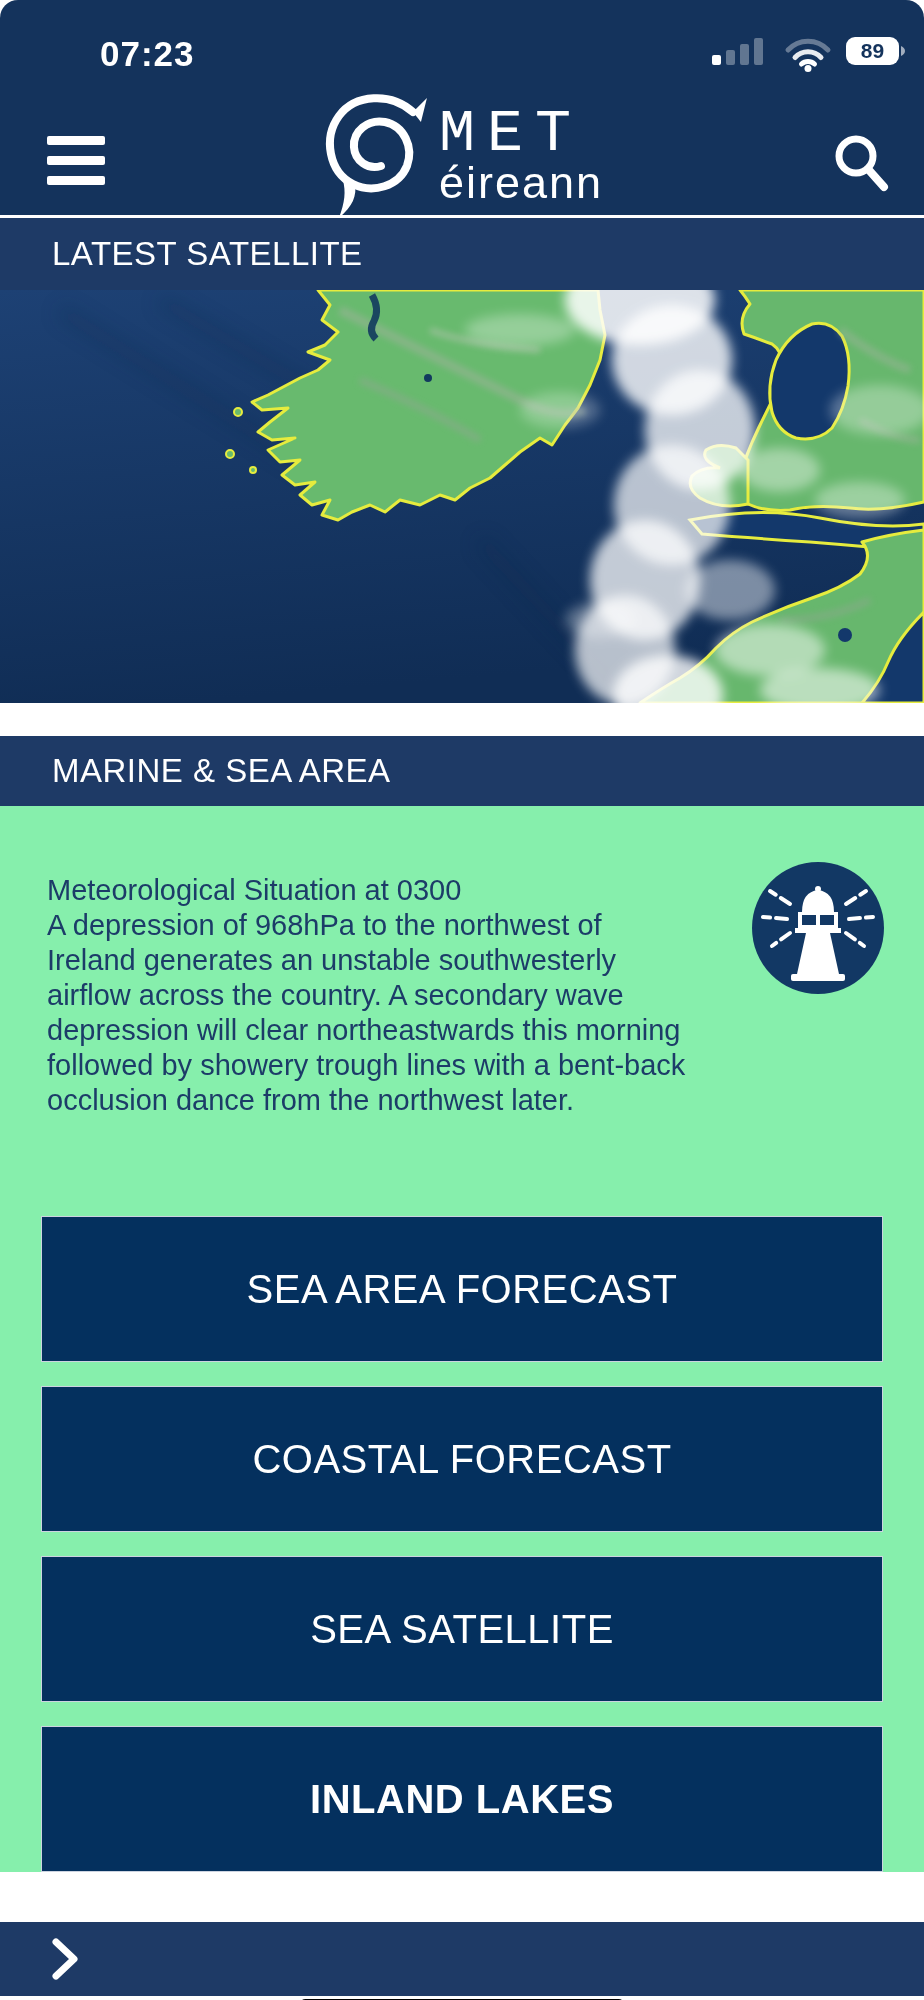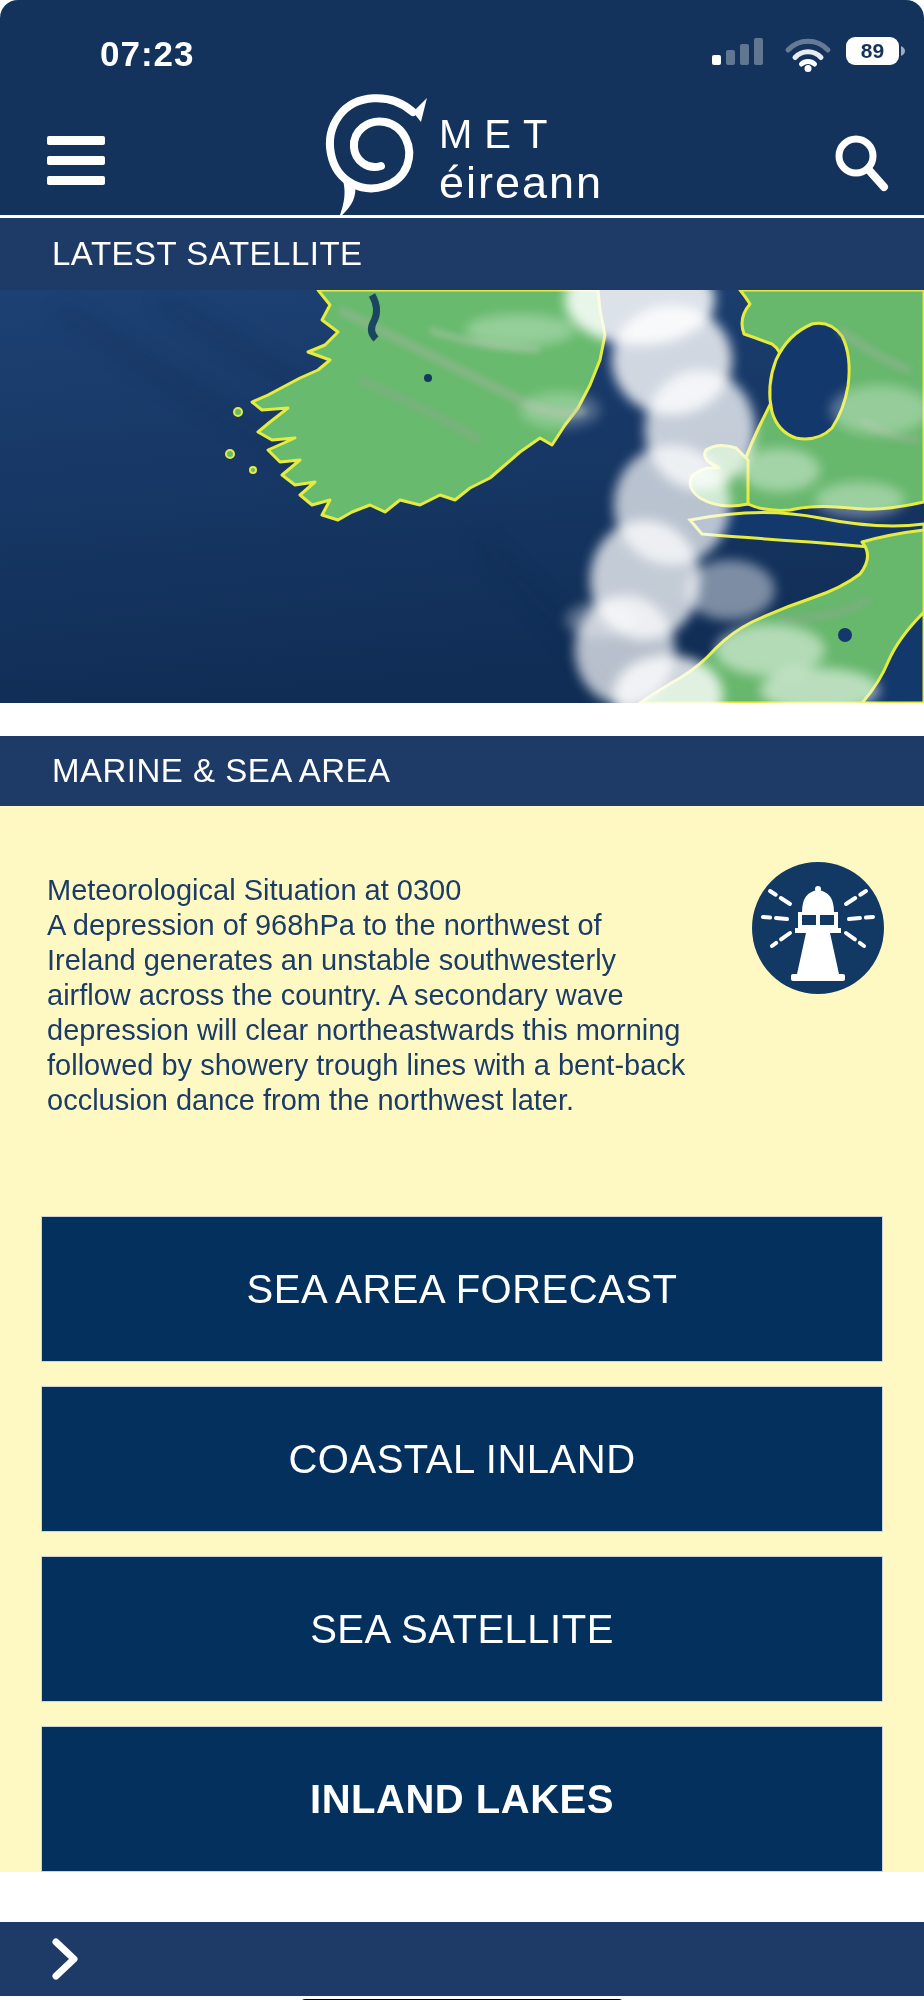--- a/index.html
+++ b/index.html
@@ -11,37 +11,37 @@
   .time{position:absolute;left:100px;top:34px;color:#fff;font-size:35px;font-weight:700;letter-spacing:1px;}
   .status-icons{position:absolute;right:18px;top:36px;display:flex;align-items:flex-start;gap:14px;height:36px;}
   .nav-row{position:absolute;left:0;top:88px;width:100%;height:127px;}
   .hamburger{position:absolute;left:47px;top:48px;width:58px;height:49px;cursor:pointer;}
   .hamburger span{position:absolute;left:0;width:58px;height:9px;background:#fff;border-radius:2px;}
   .hamburger span:nth-child(1){top:0;}
   .hamburger span:nth-child(2){top:20px;}
   .hamburger span:nth-child(3){top:40px;}
   .logo{position:absolute;left:50%;top:2px;transform:translateX(-50%);display:flex;align-items:center;}
   .logo-text{display:flex;flex-direction:column;margin-left:6px;}
-  .logo-met{color:#fff;font-size:40px;font-weight:500;letter-spacing:12px;line-height:58px;}
+  .logo-met{color:#fff;font-size:60px;font-weight:500;letter-spacing:12px;line-height:58px;font-family:Liberation Mono, monospace;}
   .logo-eireann{color:#fff;font-size:45px;font-weight:400;letter-spacing:2px;line-height:44px;margin-top:-2px;}
   .search{position:absolute;right:28px;top:40px;width:70px;height:70px;cursor:pointer;}
 
   
   .divider{height:3px;background:#ffffff;}
   .divider2{height:5px;background:#ffffff;}
   .section-bar{background:#1e3a66;color:#fff;display:flex;align-items:center;padding:0 52px;font-size:33px;letter-spacing:0.5px;}
   .bar-latest{height:72px;}
   .bar-marine{height:70px;margin-top:28px;}
   .bar-farming{height:74px;margin-top:50px;justify-content:space-between;cursor:pointer;}
 
   
   .satellite{height:413px;overflow:hidden;background:#15376a;}
 
   
-  .content{position:relative;background:#fef9c3;}
+  .content{position:relative;background:#86efac;}
   .situation{margin:0 0 0 47px;padding-top:67px;height:280px;color:#1c3c68;font-size:29px;line-height:35px;width:645px;}
   .lighthouse{position:absolute;left:750px;top:54px;width:136px;height:136px;}
   .buttons{margin:63px 41px 0 41px;}
   .btn{height:146px;background:#04305e;border:1px solid #ccd3e0;display:flex;align-items:center;justify-content:center;color:#fff;font-size:40px;letter-spacing:0.5px;margin-bottom:24px;cursor:pointer;box-sizing:border-box;}
   .btn:last-child{margin-bottom:0;font-weight:bold;}
 
   
   .bottom-area{height:32px;background:#fff;position:relative;}
   .home-indicator{position:absolute;left:50%;top:3px;transform:translateX(-50%);width:326px;height:13px;border-radius:7px;background:#000;}
 </style>
@@ -221,21 +221,21 @@
     <div class="situation">
       <div>Meteorological Situation at 0300</div>
       <div>A depression of 968hPa to the northwest of Ireland generates an unstable southwesterly airflow across the country. A secondary wave depression will clear northeastwards this morning followed by showery trough lines with a bent-back occlusion dance from the northwest later.</div>
     </div>
 
     <div class="buttons">
       <div class="btn">
         <span>SEA AREA FORECAST</span>
       </div>
       <div class="btn">
-        <span>COASTAL INLAND</span>
+        <span>COASTAL FORECAST</span>
       </div>
       <div class="btn">
         <span>SEA SATELLITE</span>
       </div>
       <div class="btn">
         <span>INLAND LAKES</span>
       </div>
     </div>
   </div>
 

